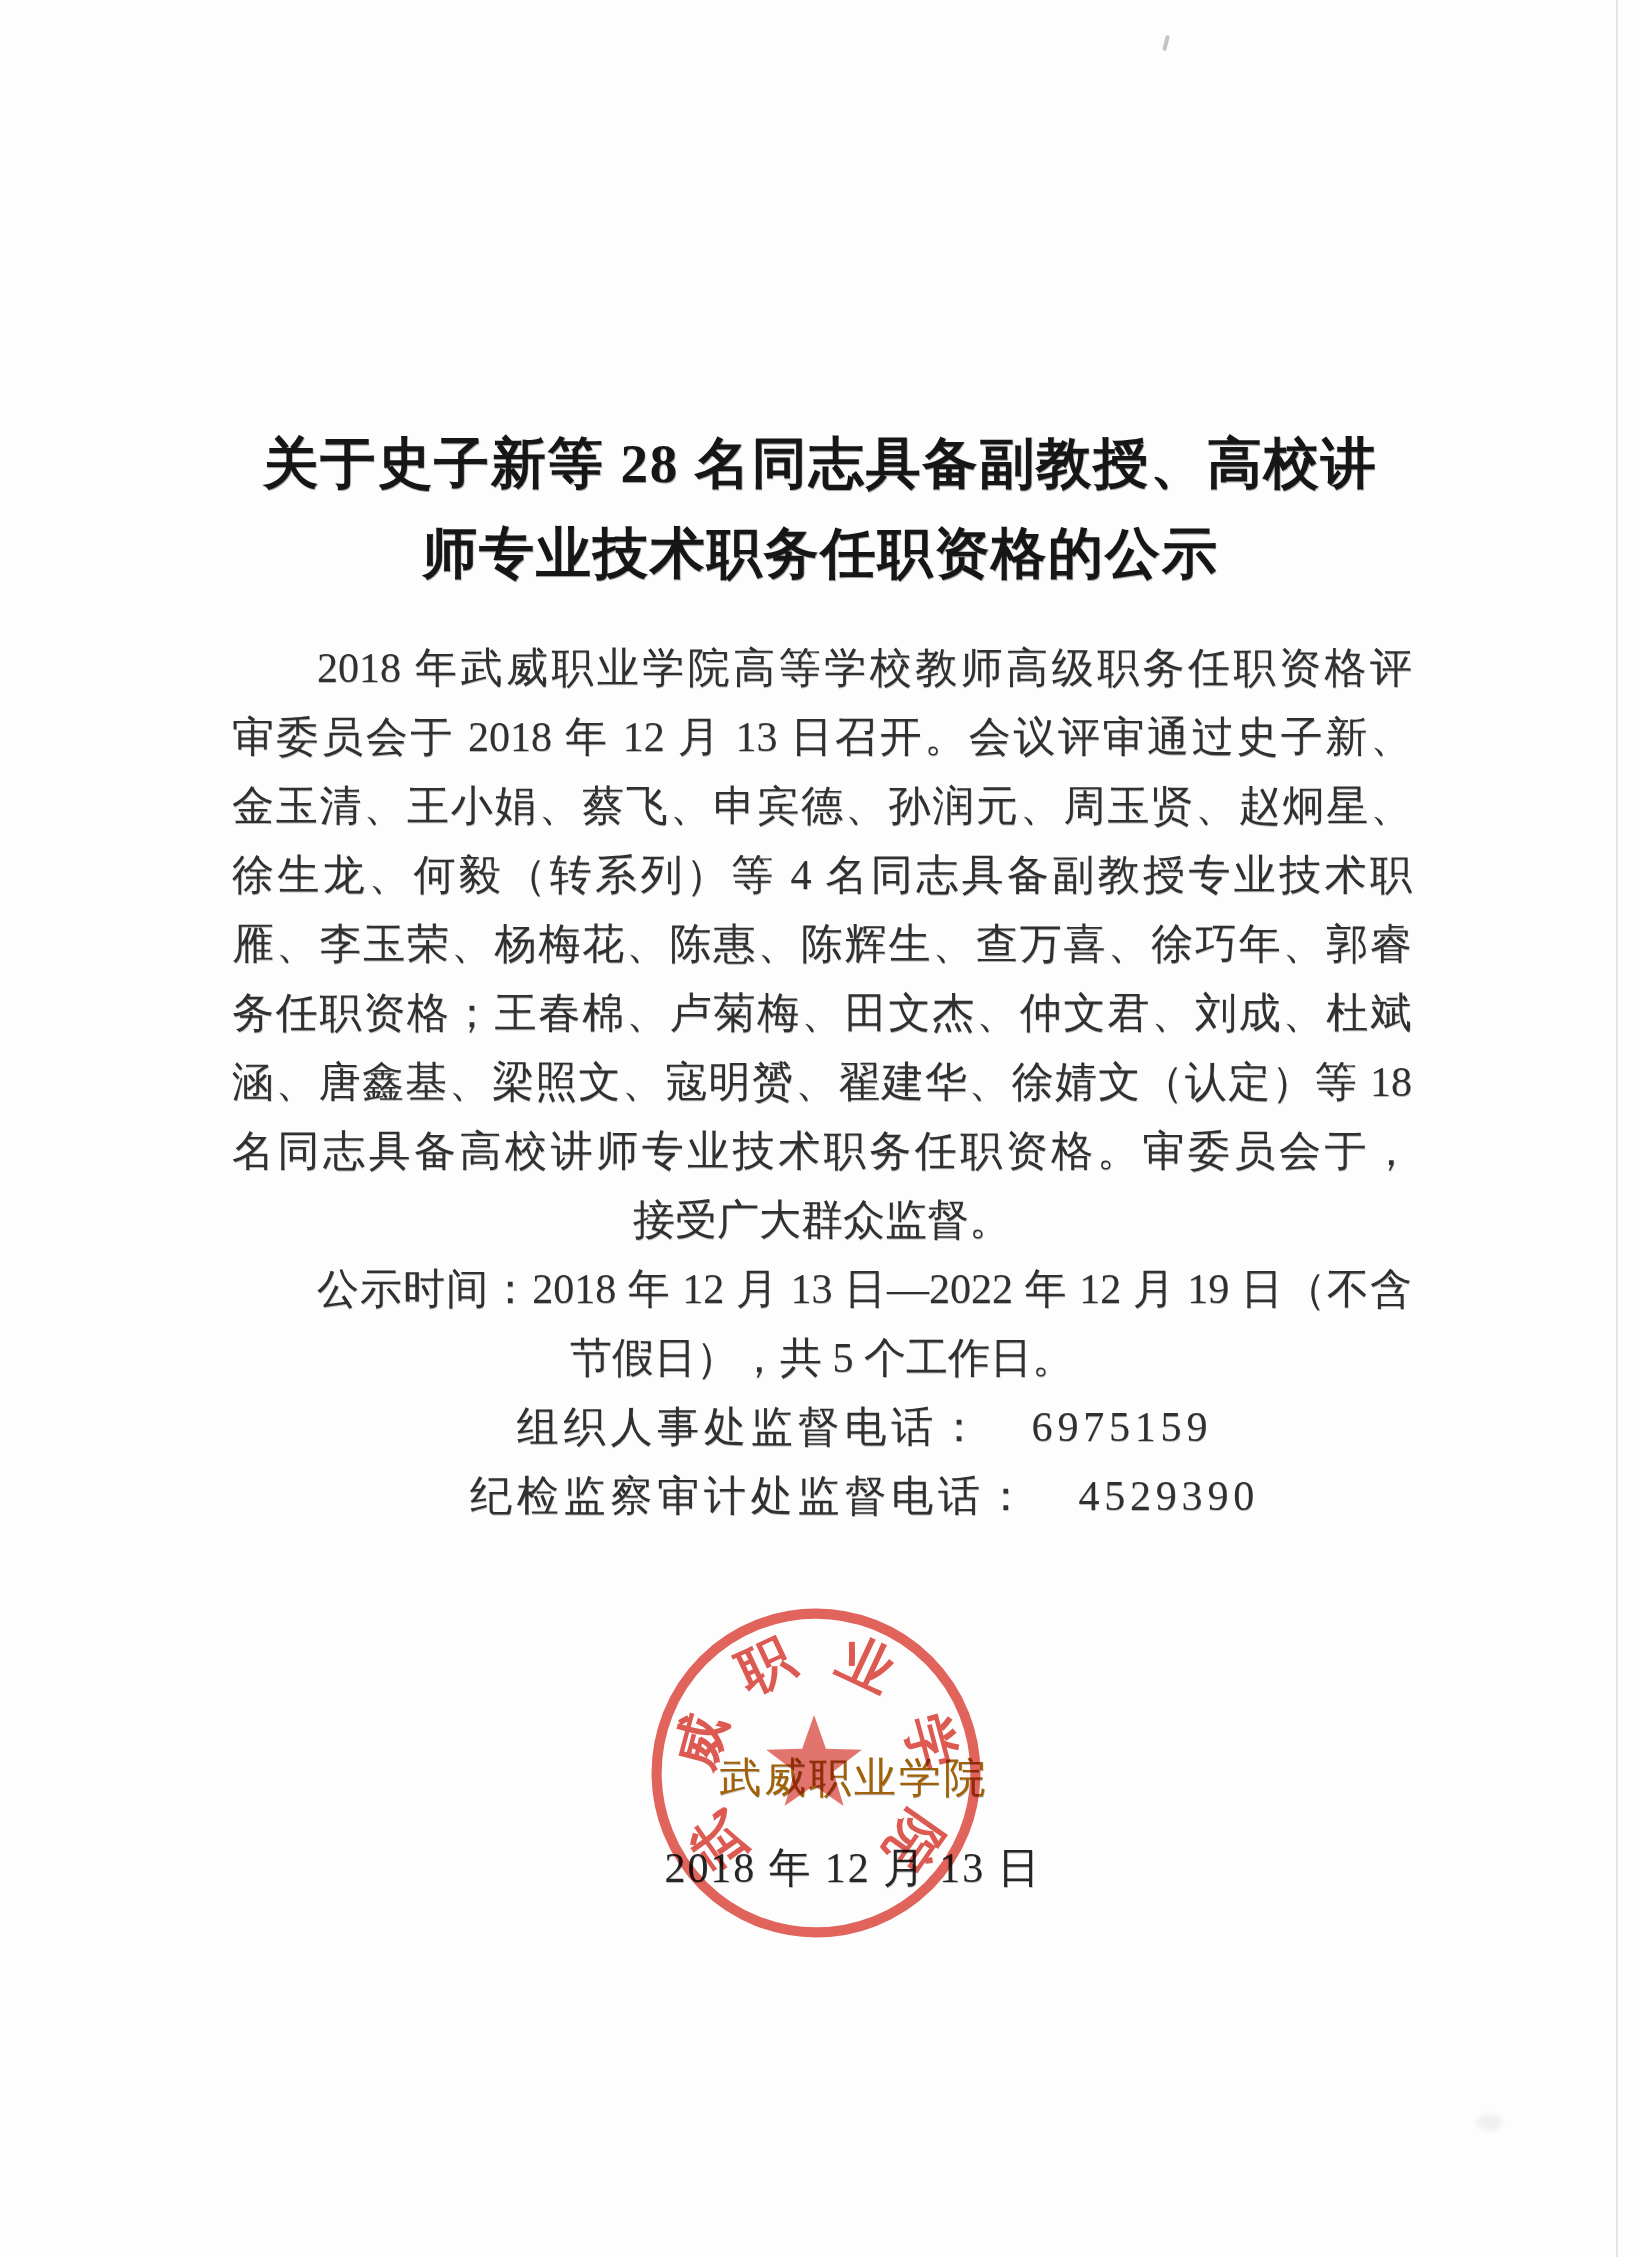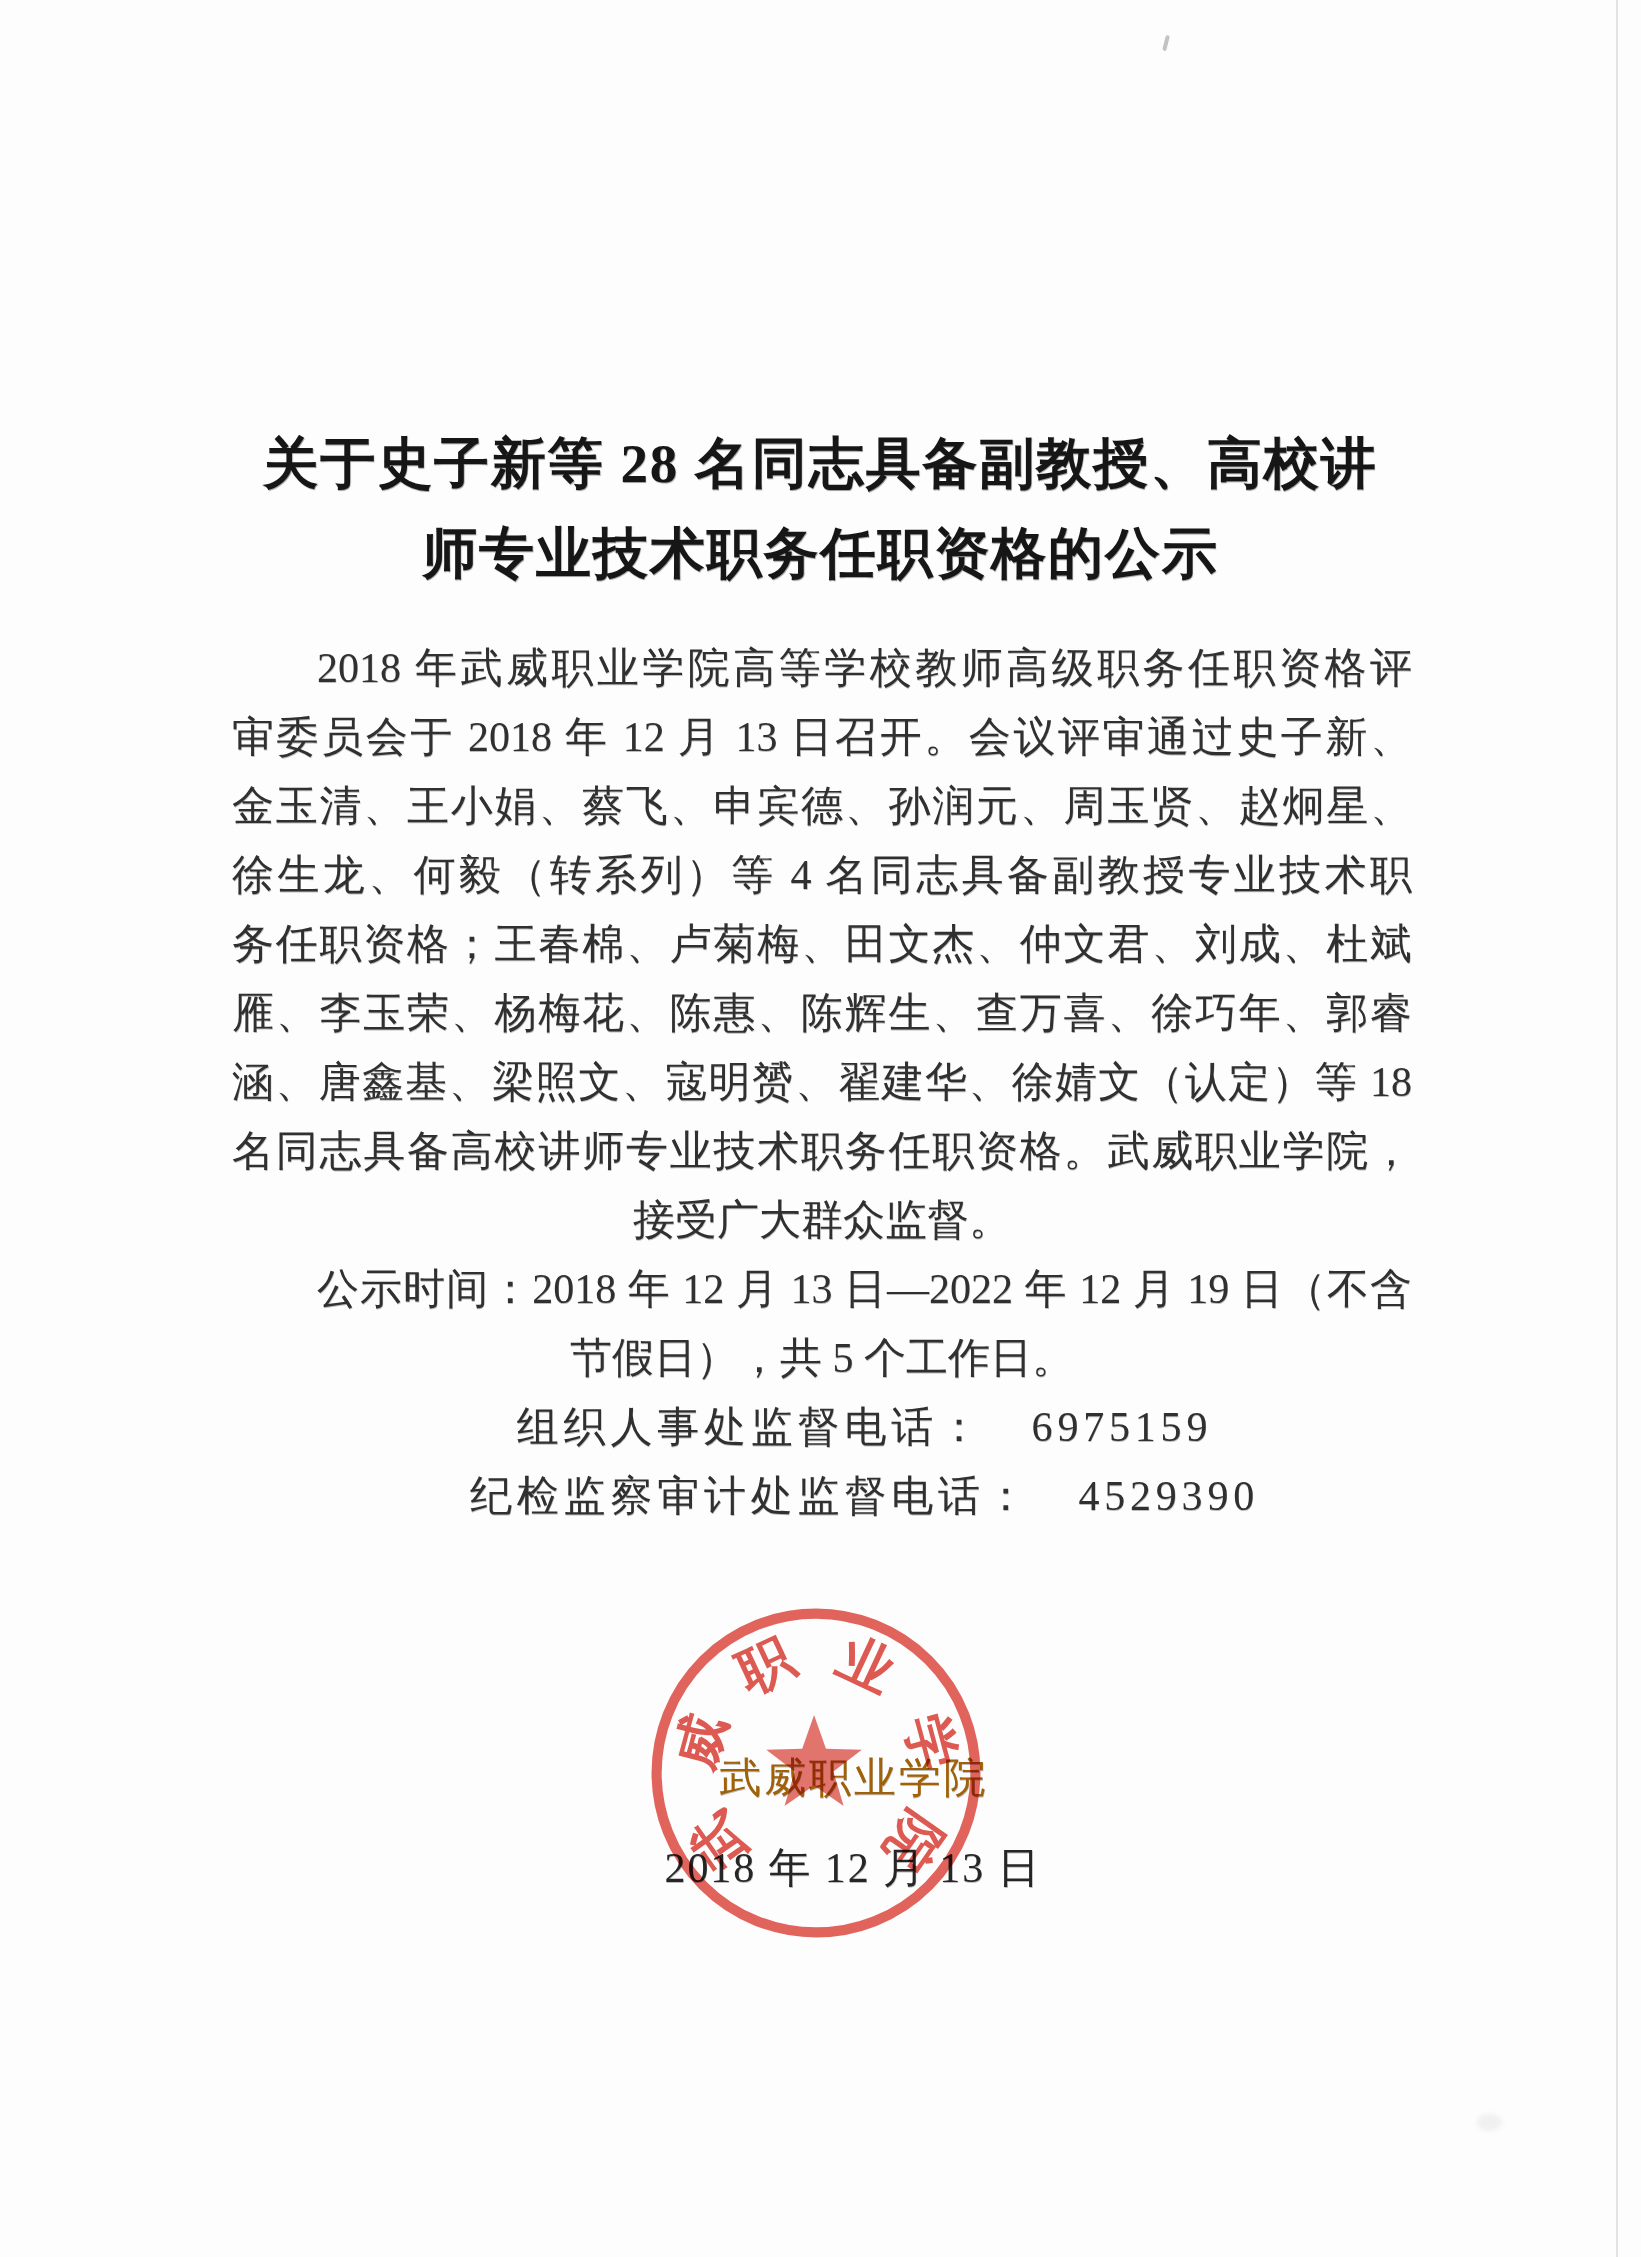--- a/index.html
+++ b/index.html
@@ -67,24 +67,24 @@
   <h1 class="title">
     <span class="tl">关于史子新等 28 名同志具备副教授、高校讲</span>
     <span class="tl">师专业技术职务任职资格的公示</span>
   </h1>
 
   <div class="doc-body">
     <div class="line jf ind">2018 年武威职业学院高等学校教师高级职务任职资格评</div>
     <div class="line jf">审委员会于 2018 年 12 月 13 日召开。会议评审通过史子新、</div>
     <div class="line jf">金玉清、王小娟、蔡飞、申宾德、孙润元、周玉贤、赵炯星、</div>
     <div class="line jf">徐生龙、何毅（转系列）等 4 名同志具备副教授专业技术职</div>
+    <div class="line jf">雁、李玉荣、杨梅花、陈惠、陈辉生、查万喜、徐巧年、郭睿</div>
     <div class="line jf">务任职资格；王春棉、卢菊梅、田文杰、仲文君、刘成、杜斌</div>
-    <div class="line jf">雁、李玉荣、杨梅花、陈惠、陈辉生、查万喜、徐巧年、郭睿</div>
     <div class="line jf">涵、唐鑫基、梁照文、寇明赟、翟建华、徐婧文（认定）等 18</div>
-    <div class="line jf">名同志具备高校讲师专业技术职务任职资格。武威职业学院，</div>
+    <div class="line jf">名同志具备高校讲师专业技术职务任职资格。审委员会于，</div>
     <div class="line">接受广大群众监督。</div>
     <div class="line jf ind">公示时间：2018 年 12 月 13 日—2022 年 12 月 19 日（不含</div>
     <div class="line">节假日），共 5 个工作日。</div>
     <div class="line ind ph">组织人事处监督电话：　6975159</div>
     <div class="line ind ph">纪检监察审计处监督电话：　4529390</div>
   </div>
 
   <div class="sig-org">武威职业学院</div>
   <div class="sig-date">2018 年 12 月 13 日</div>
 

